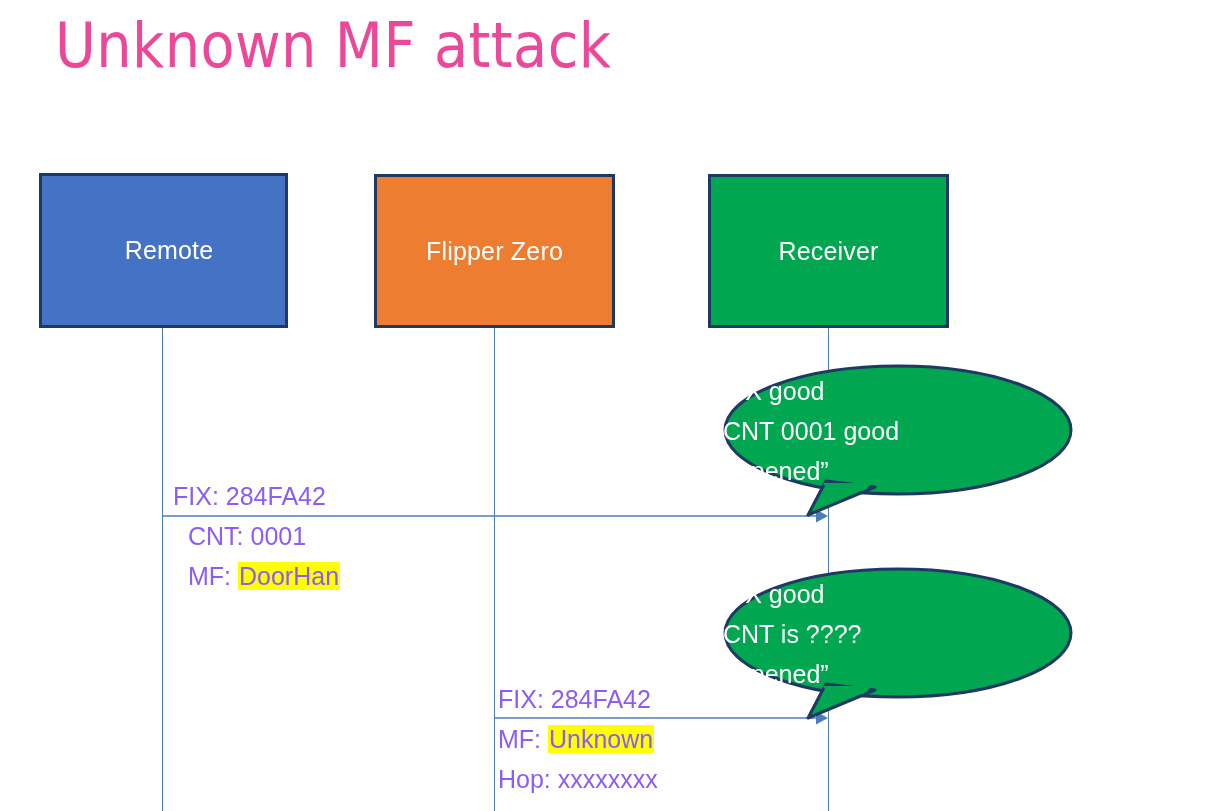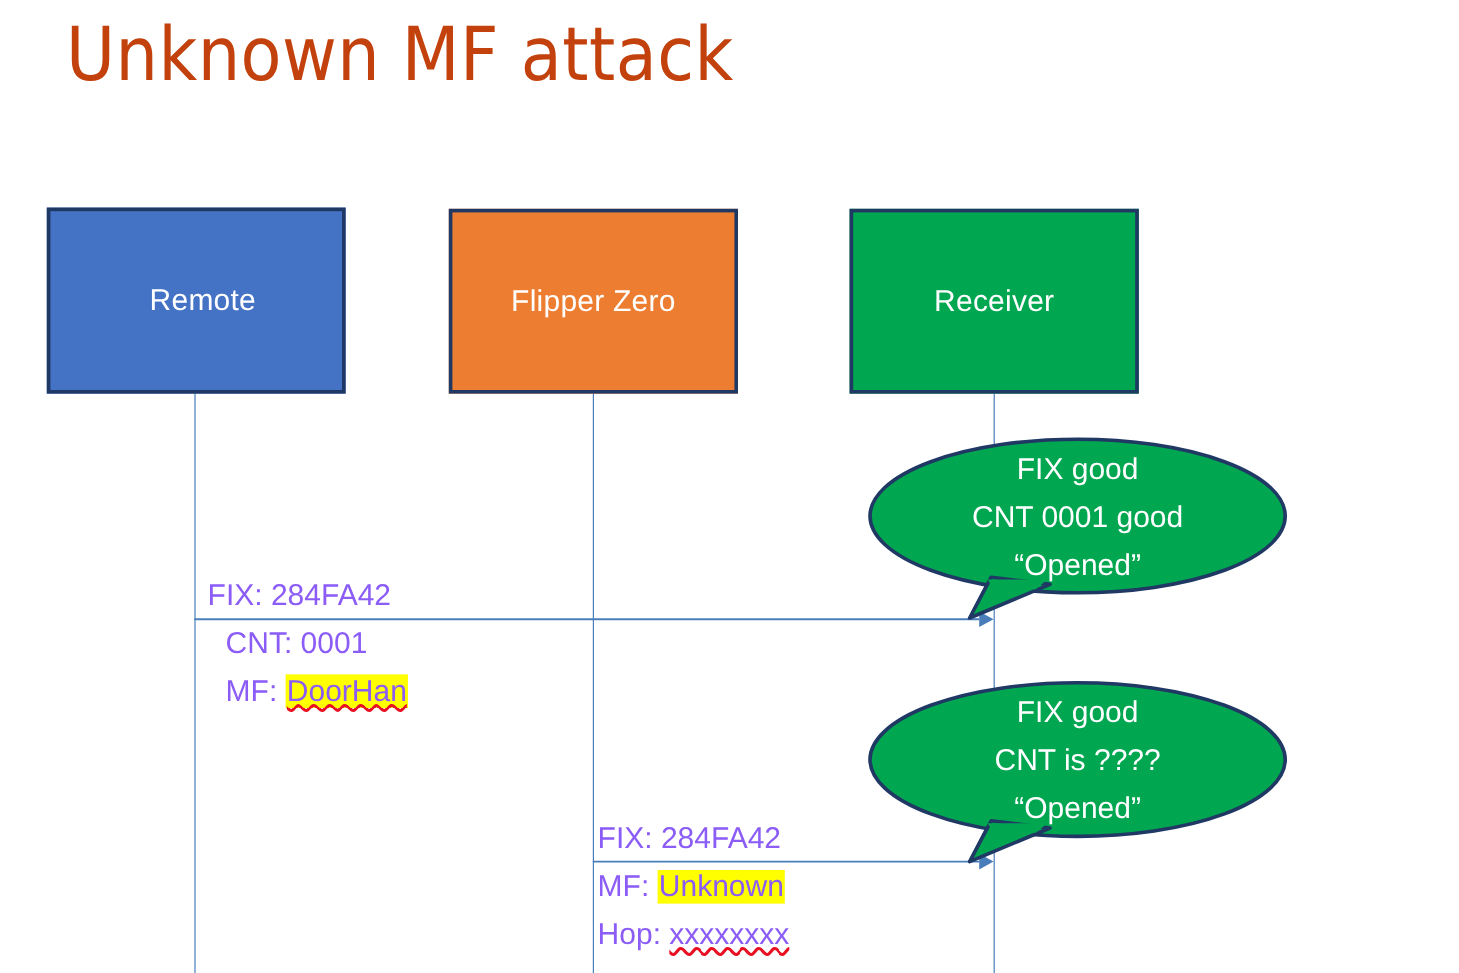--- a/index.html
+++ b/index.html
@@ -22,21 +22,21 @@
     height: 811px;
     background: #ffffff;
   }
   .title {
     position: absolute;
     left: 55px;
     top: 8px;
     font-size: 62px;
     line-height: 76px;
     font-weight: 400;
-    color: #c2410c;
+    color: #ec4899;
     font-family: "DejaVu Sans Condensed", "Liberation Sans", sans-serif;
     letter-spacing: 0.4px;
     white-space: nowrap;
   }
 
   
   .lifeline {
     position: absolute;
     width: 1px;
     background: #4a7ebb;
@@ -75,38 +75,36 @@
     color: #8b5cf6;
     white-space: nowrap;
   }
   .msg-text .line { display: block; height: 40px; }
   .hl {
     background: #ffff00;
     padding: 0 1px;
   }
   .sp {
     
-    text-decoration: underline;
     text-decoration-color: #e81123;
     text-decoration-style: wavy;
     text-decoration-skip-ink: none;
     text-align: center;
   }
 
   
   .bubble {
     position: absolute;
   }
   .bubble svg { display: block; overflow: visible; }
   .bubble-text {
     position: absolute;
     left: 0;
     top: 0;
     width: 100%;
-    text-align: center;
     color: #ffffff;
     font-size: 25px;
     line-height: 40px;
     pointer-events: none;
   }
   .bubble-text .line { display: block; height: 40px; }
 </style>
 </head>
 <body>
 

